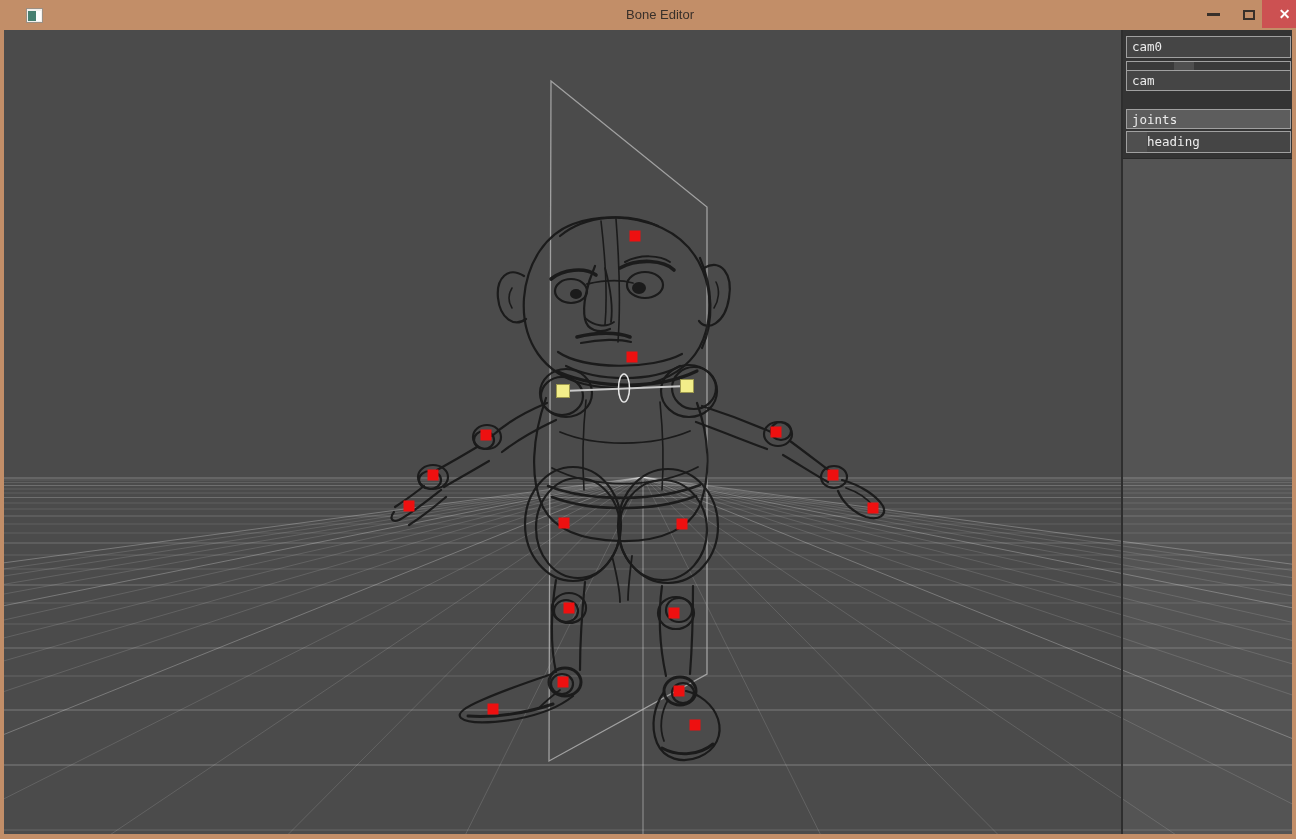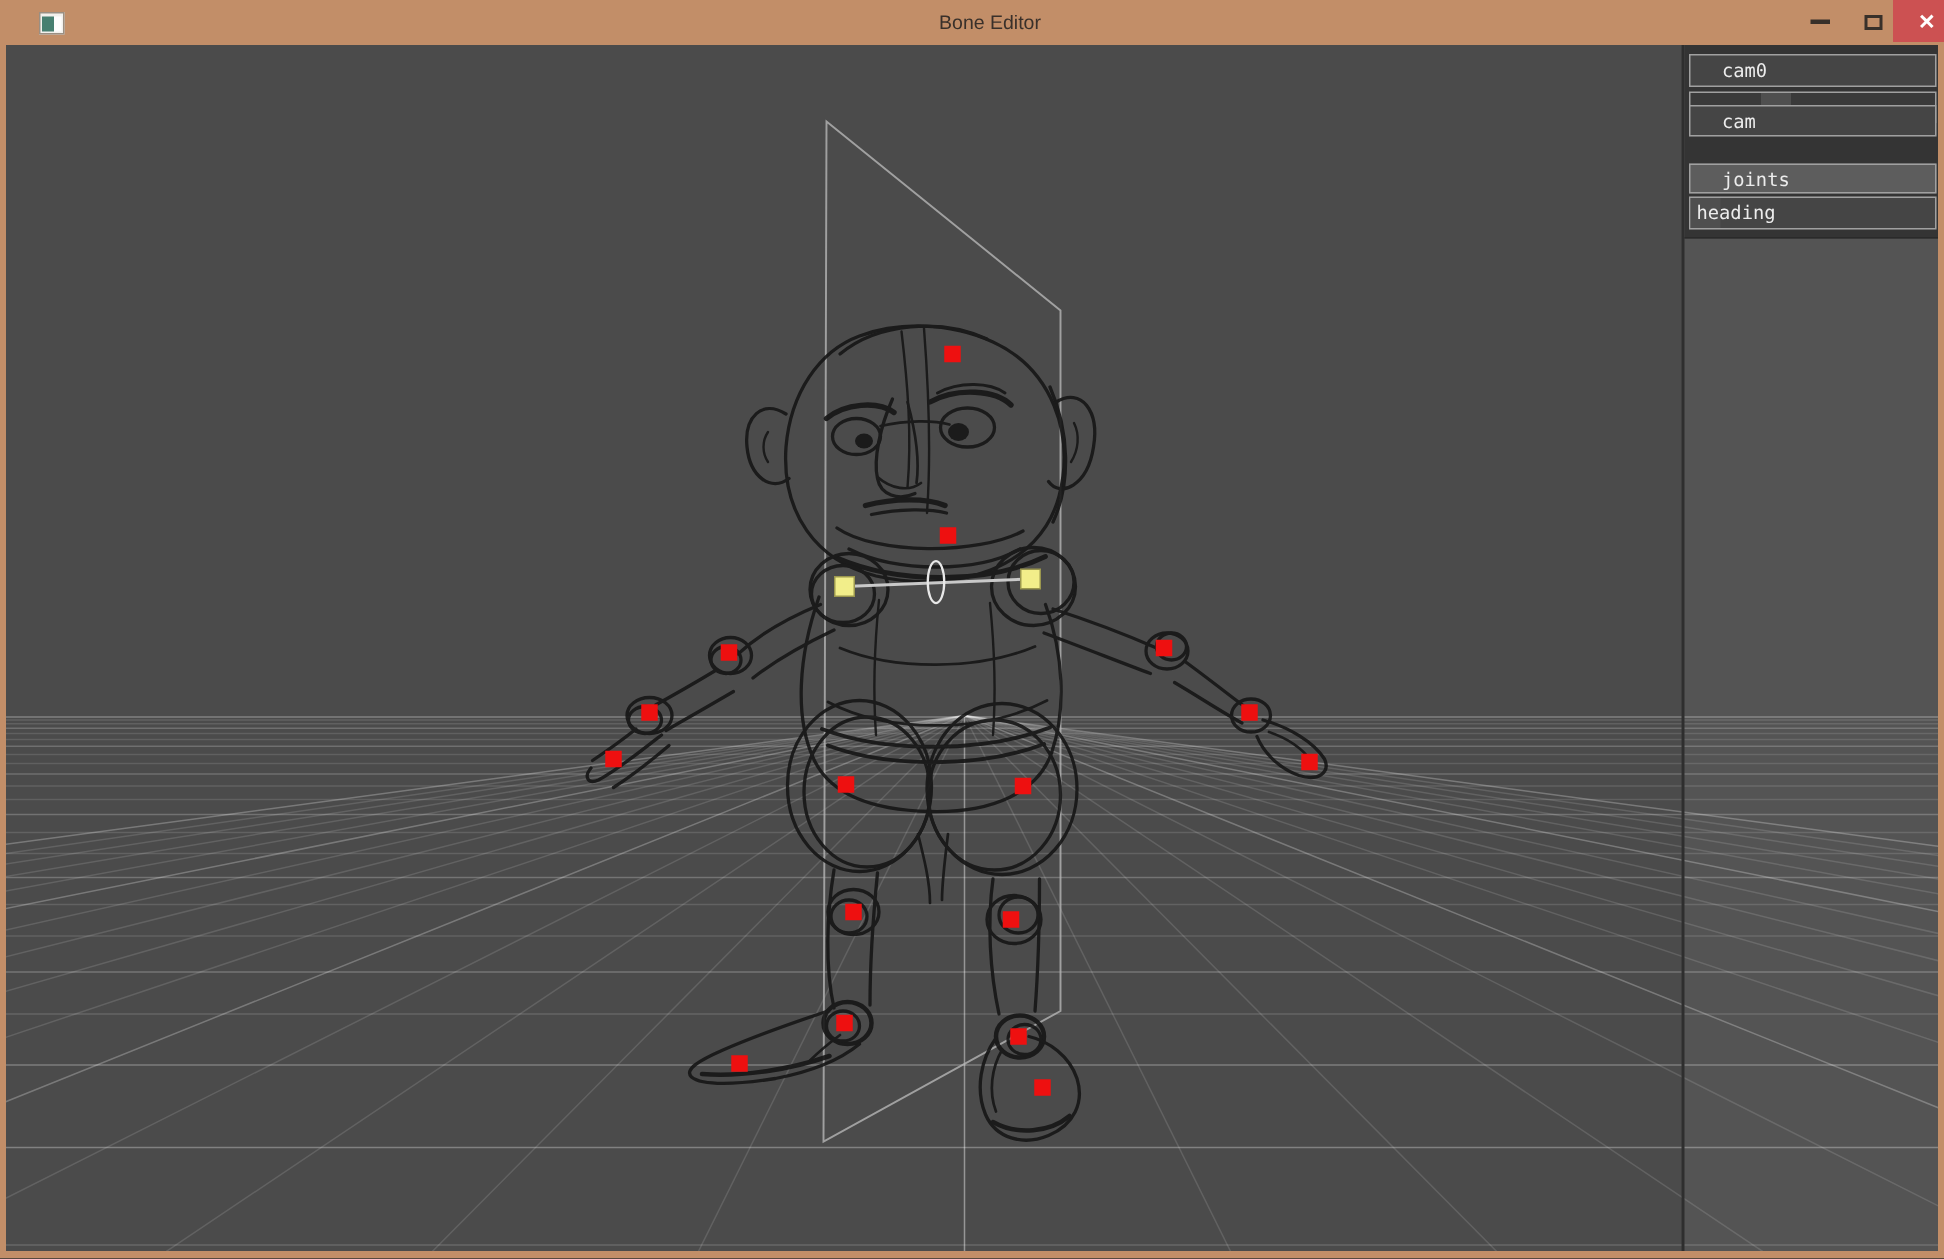--- a/index.html
+++ b/index.html
@@ -22,27 +22,27 @@
   
   #viewport{position:absolute;left:4px;top:30px;width:1288px;height:804px;background:#4b4b4b;overflow:hidden;}
   #scene{position:absolute;left:0;top:0;}
   
   #sidebar{position:absolute;left:1117px;top:0;width:171px;height:804px;
            background:rgba(255,255,255,0.055);border-left:2px solid #2e2e2e;box-sizing:border-box;}
   #widget-panel{position:absolute;left:0;top:0;width:171px;height:128px;background:#343434;
                 border-bottom:1px solid #2a2a2a;}
   .widget{position:absolute;left:3px;width:165px;box-sizing:border-box;border:1px solid #a0a0a0;
           background:#454545;color:#ececec;font-family:"DejaVu Sans Mono",monospace;
-          font-size:12.5px;line-height:20px;padding-left:21px;overflow:hidden;}
+          font-size:12.5px;line-height:20px;padding-left:5px;overflow:hidden;}
   #w-cam0{top:6px;height:22px;}
   #w-slider{top:31px;height:21px;background:#3a3a3a;padding:0;}
   #w-slider .handle{position:absolute;top:0;width:20px;height:19px;background:#4f4f4f;}
   #w-cam{top:40px;height:21px;line-height:19px;}
   #w-joints{top:79px;height:20px;background:#5d5d5d;}
-  #w-heading{top:101px;height:22px;padding-left:4px;}
+  #w-heading{top:101px;height:22px;padding-left:20px;}
   #w-heading .drag-handle{position:absolute;left:0;top:0;width:20px;height:20px;background:#4f4f4f;}
   #w-heading .lbl{position:relative;}
 </style>
 </head>
 <body>
 
 <div id="window">
 
   <div id="titlebar">
     <div id="window-title">Bone Editor</div>

